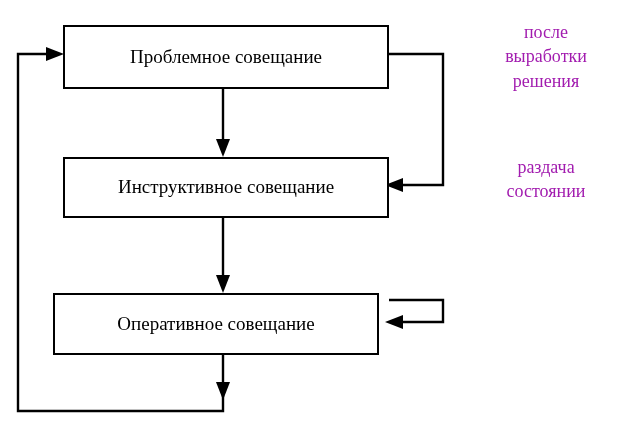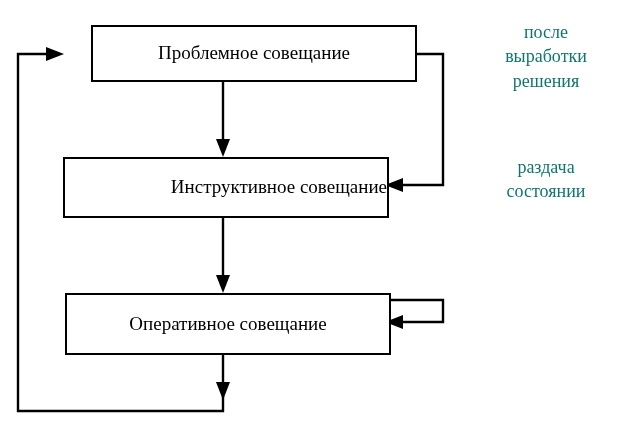--- a/index.html
+++ b/index.html
@@ -23,21 +23,21 @@
     display: flex;
     align-items: center;
     justify-content: center;
     color: #000000;
     font-size: 19px;
     line-height: 1.2;
     white-space: nowrap;
   }
   .note {
     position: absolute;
-    color: #0f766e;
+    color: #a21caf;
     font-size: 18px;
     line-height: 1.35;
     text-align: center;
     white-space: pre-line;
   }
   svg.lines {
     position: absolute;
     left: 0;
     top: 0;
     width: 642px;
@@ -70,29 +70,29 @@
     <polygon points="385,185 403,178 403,192"></polygon>
 
     <path d="M 389 300 L 443 300 L 443 322 L 397 322"></path>
     <polygon points="385,322 403,315 403,329"></polygon>
 
     <path d="M 223 355 L 223 411 L 18 411 L 18 54 L 52 54"></path>
     <polygon points="64,54 46,47 46,61"></polygon>
     <polygon points="223,400 216,382 230,382"></polygon>
   </svg>
 
-  <div class="box" style="left:63px; top:25px; width:326px; height:57px;margin-left:28px;">
+  <div class="box" style="left:63px; top:25px; width:326px; height:64px;">
     <span>Проблемное совещание</span>
   </div>
 
-  <div class="box" style="left:63px; top:157px; width:326px; height:61px;justify-content:flex-end;">
+  <div class="box" style="left:63px; top:157px; width:326px; height:61px;">
     <span>Инструктивное совещание</span>
   </div>
 
-  <div class="box" style="left:65px; top:293px; width:326px; height:62px;">
+  <div class="box" style="left:53px; top:293px; width:326px; height:62px;">
     <span>Оперативное совещание</span>
   </div>
 
   <div class="note" style="left:460px; top:20px; width:172px;">после
 выработки
 решения</div>
 
   <div class="note" style="left:460px; top:155px; width:172px;">раздача
 состоянии</div>
 

